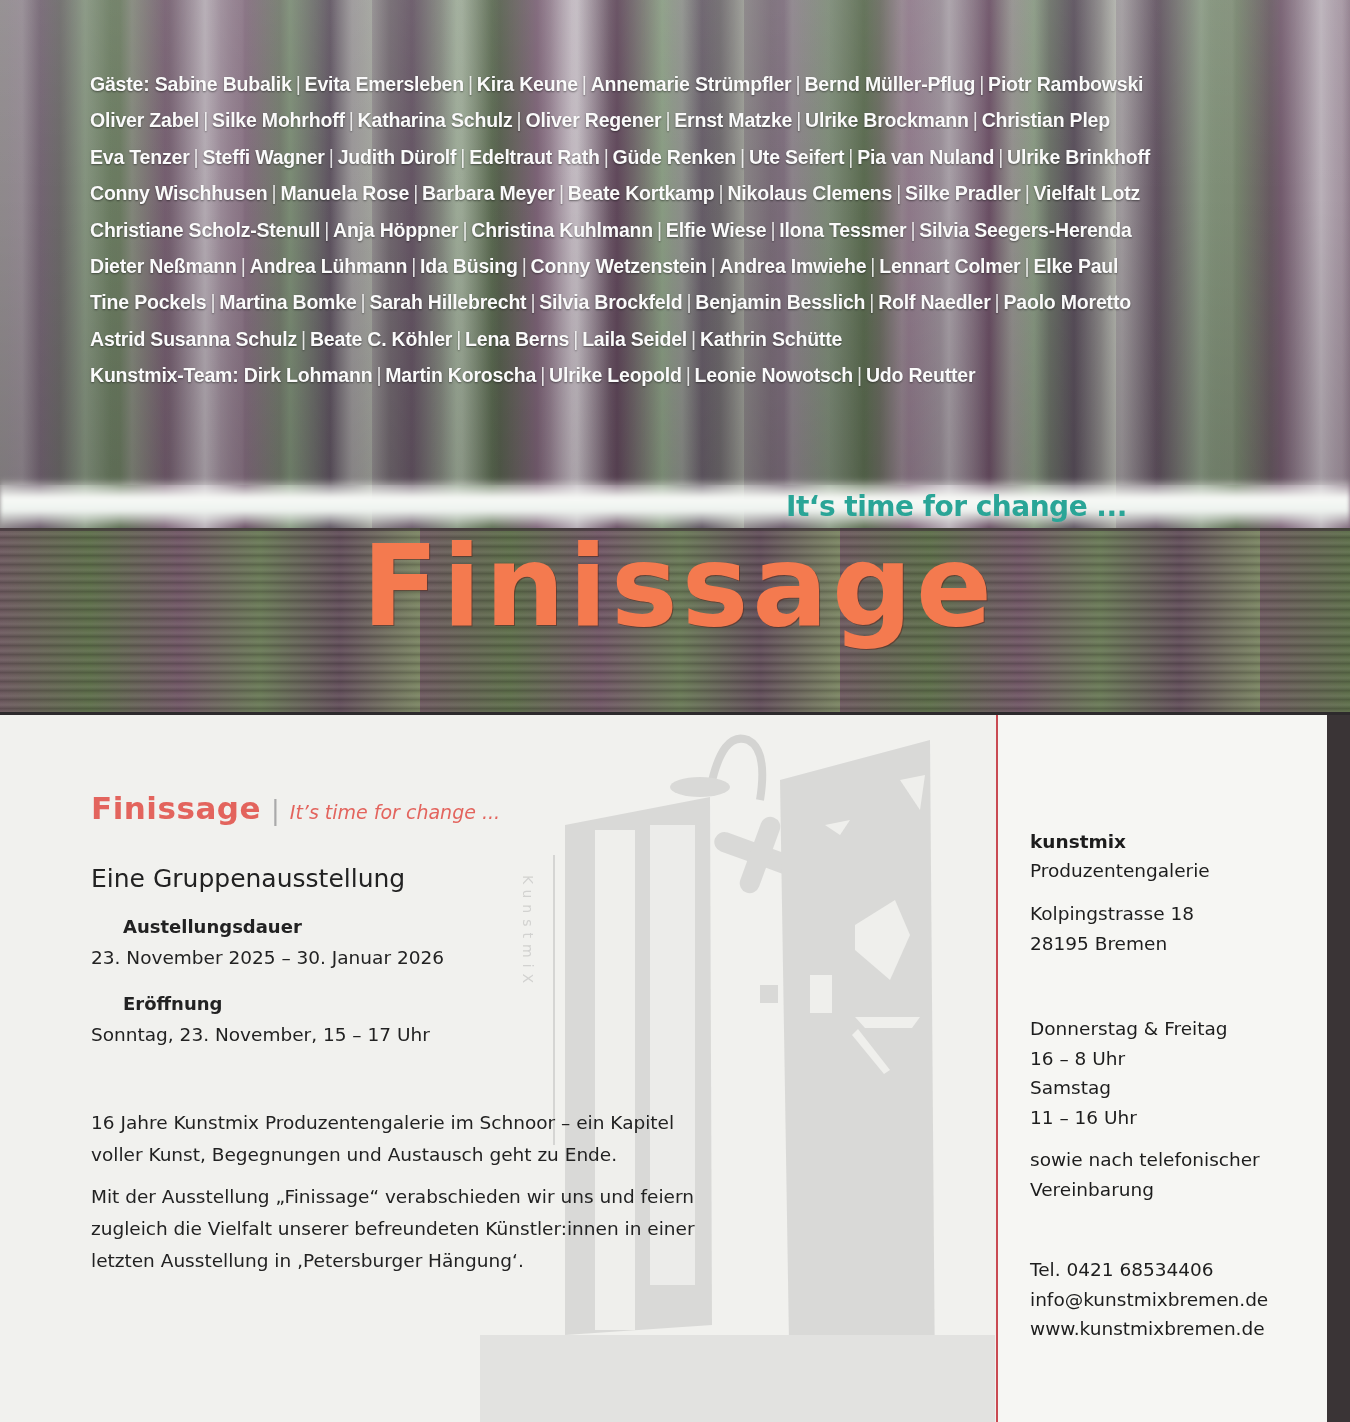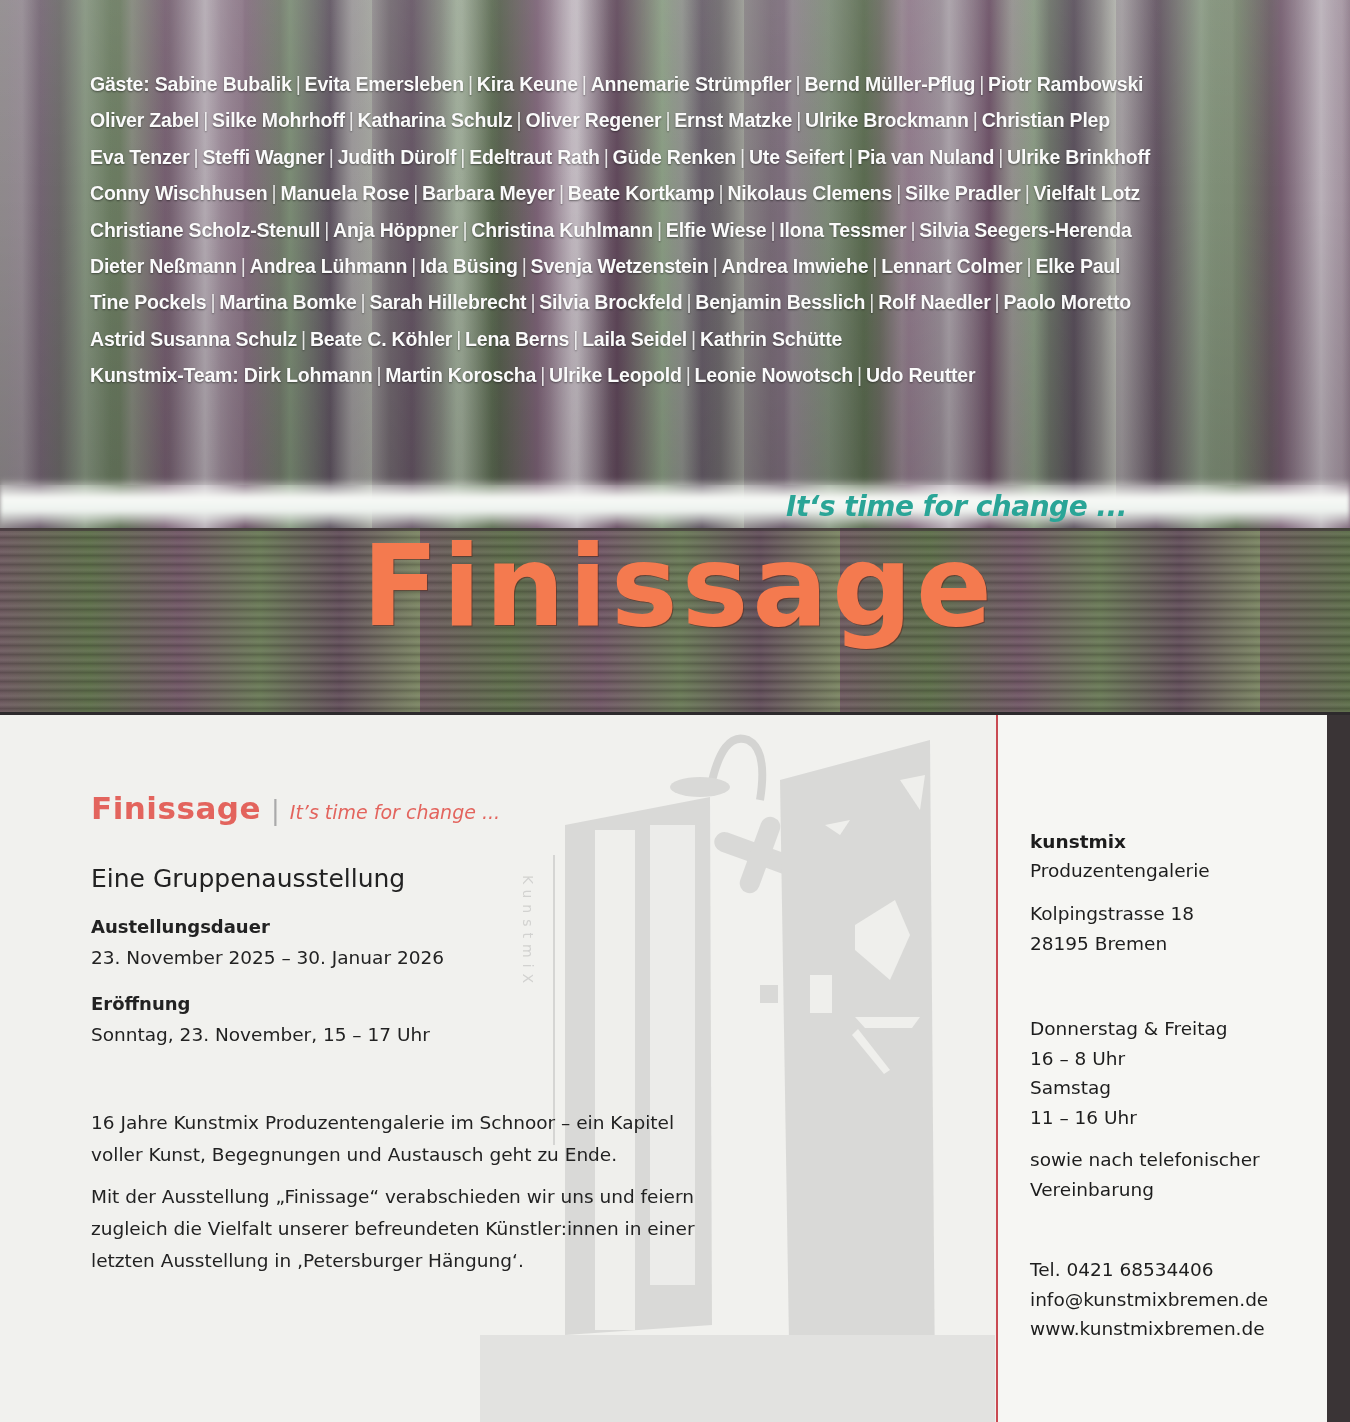--- a/index.html
+++ b/index.html
@@ -41,21 +41,21 @@
     color: #fafafa; font-family: "Liberation Sans", sans-serif; font-weight: bold;
     font-size: 19.5px; line-height: 36.4px; letter-spacing: -0.2px;
     text-shadow: 0 1px 2px rgba(0,0,0,0.45);
   }
   .guests .row { white-space: nowrap; display: block; }
   .guests .sep { font-weight: normal; opacity: 0.85; padding: 0 4px; }
   .guests .lead { font-weight: bold; }
 
   .slogan {
     position: absolute; left: 786px; top: 490px;
-    color: #2aa597; font-family: "DejaVu Sans", sans-serif; font-weight: bold; font-style: italic;
+    color: #2aa597; font-family: "DejaVu Sans", sans-serif; font-weight: bold; 
     font-size: 28px; letter-spacing: -0.5px;
   }
   .big-title {
     position: absolute; left: 362px; top: 530px;
     color: #f47a4f; font-family: "DejaVu Sans", sans-serif; font-weight: bold;
     font-size: 112px; letter-spacing: 4px; line-height: 1;
     text-shadow: 1px 1px 0 rgba(90,40,30,0.55);
   }
 
   
@@ -65,21 +65,21 @@
 
   
   .storefront { position: absolute; left: 480px; top: 725px; width: 515px; height: 697px; }
 
   .info { position: absolute; left: 91px; color: #222; font-family: "DejaVu Sans", sans-serif; }
   .info-title { top: 790px; display: flex; align-items: baseline; gap: 10px; }
   .info-title .t { color: #e3645d; font-size: 31px; font-weight: bold; letter-spacing: 0.5px; }
   .info-title .bar { color: #aaa; font-size: 26px; }
   .info-title .s { color: #e3645d; font-size: 19px; font-style: italic; }
   .info-sub { top: 864px; font-size: 25px; }
-  .label { font-weight: bold; font-size: 18px; }
+  .label { font-weight: bold; font-size: 18px; margin-left: 32px; }
   .val { font-size: 18.5px; }
   .lbl1 { top: 916px; } .val1 { top: 947px; }
   .lbl2 { top: 993px; } .val2 { top: 1024px; }
 
   .body-text { position: absolute; left: 91px; top: 1107px; width: 640px; font-size: 18.5px; line-height: 32px; color: #222; }
   .body-text p { margin-bottom: 10px; }
 
   .contact { position: absolute; left: 1030px; font-size: 18.5px; line-height: 29.5px; color: #1d1d1d; }
   .c-name { top: 827px; font-weight: bold; }
   .c-type { top: 856px; }
@@ -97,21 +97,21 @@
   <div class="stage"></div>
   <div class="stage-edge"></div>
   <div class="bottom-edge"></div>
 
   <div class="guests" id="guest-list">
       <div class="row"><span class="lead">Gäste: </span><span>Sabine Bubalik</span><span class="sep">|</span><span>Evita Emersleben</span><span class="sep">|</span><span>Kira Keune</span><span class="sep">|</span><span>Annemarie Strümpfler</span><span class="sep">|</span><span>Bernd Müller-Pflug</span><span class="sep">|</span><span>Piotr Rambowski</span></div>
       <div class="row"><span>Oliver Zabel</span><span class="sep">|</span><span>Silke Mohrhoff</span><span class="sep">|</span><span>Katharina Schulz</span><span class="sep">|</span><span>Oliver Regener</span><span class="sep">|</span><span>Ernst Matzke</span><span class="sep">|</span><span>Ulrike Brockmann</span><span class="sep">|</span><span>Christian Plep</span></div>
       <div class="row"><span>Eva Tenzer</span><span class="sep">|</span><span>Steffi Wagner</span><span class="sep">|</span><span>Judith Dürolf</span><span class="sep">|</span><span>Edeltraut Rath</span><span class="sep">|</span><span>Güde Renken</span><span class="sep">|</span><span>Ute Seifert</span><span class="sep">|</span><span>Pia van Nuland</span><span class="sep">|</span><span>Ulrike Brinkhoff</span></div>
       <div class="row"><span>Conny Wischhusen</span><span class="sep">|</span><span>Manuela Rose</span><span class="sep">|</span><span>Barbara Meyer</span><span class="sep">|</span><span>Beate Kortkamp</span><span class="sep">|</span><span>Nikolaus Clemens</span><span class="sep">|</span><span>Silke Pradler</span><span class="sep">|</span><span>Vielfalt Lotz</span></div>
       <div class="row"><span>Christiane Scholz-Stenull</span><span class="sep">|</span><span>Anja Höppner</span><span class="sep">|</span><span>Christina Kuhlmann</span><span class="sep">|</span><span>Elfie Wiese</span><span class="sep">|</span><span>Ilona Tessmer</span><span class="sep">|</span><span>Silvia Seegers-Herenda</span></div>
-      <div class="row"><span>Dieter Neßmann</span><span class="sep">|</span><span>Andrea Lühmann</span><span class="sep">|</span><span>Ida Büsing</span><span class="sep">|</span><span>Svenja Wetzenstein</span><span class="sep">|</span><span>Andrea Imwiehe</span><span class="sep">|</span><span>Lennart Colmer</span><span class="sep">|</span><span>Elke Paul</span></div>
+      <div class="row"><span>Dieter Neßmann</span><span class="sep">|</span><span>Andrea Lühmann</span><span class="sep">|</span><span>Ida Büsing</span><span class="sep">|</span><span>Conny Wetzenstein</span><span class="sep">|</span><span>Andrea Imwiehe</span><span class="sep">|</span><span>Lennart Colmer</span><span class="sep">|</span><span>Elke Paul</span></div>
       <div class="row"><span>Tine Pockels</span><span class="sep">|</span><span>Martina Bomke</span><span class="sep">|</span><span>Sarah Hillebrecht</span><span class="sep">|</span><span>Silvia Brockfeld</span><span class="sep">|</span><span>Benjamin Besslich</span><span class="sep">|</span><span>Rolf Naedler</span><span class="sep">|</span><span>Paolo Moretto</span></div>
       <div class="row"><span>Astrid Susanna Schulz</span><span class="sep">|</span><span>Beate C. Köhler</span><span class="sep">|</span><span>Lena Berns</span><span class="sep">|</span><span>Laila Seidel</span><span class="sep">|</span><span>Kathrin Schütte</span></div>
       <div class="row"><span class="lead">Kunstmix-Team:  </span><span>Dirk Lohmann</span><span class="sep">|</span><span>Martin Koroscha</span><span class="sep">|</span><span>Ulrike Leopold</span><span class="sep">|</span><span>Leonie Nowotsch</span><span class="sep">|</span><span>Udo Reutter</span></div>
     </div>
 
   <div class="slogan">It‘s time for change ...</div>
   <div class="big-title">Finissage</div>
 </div>
 
 <div class="lower"></div>

